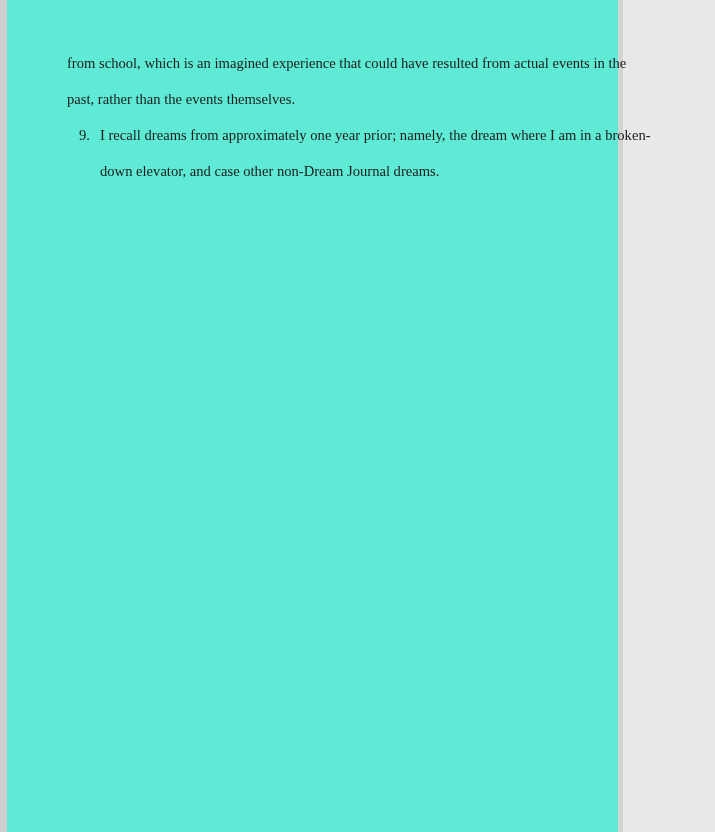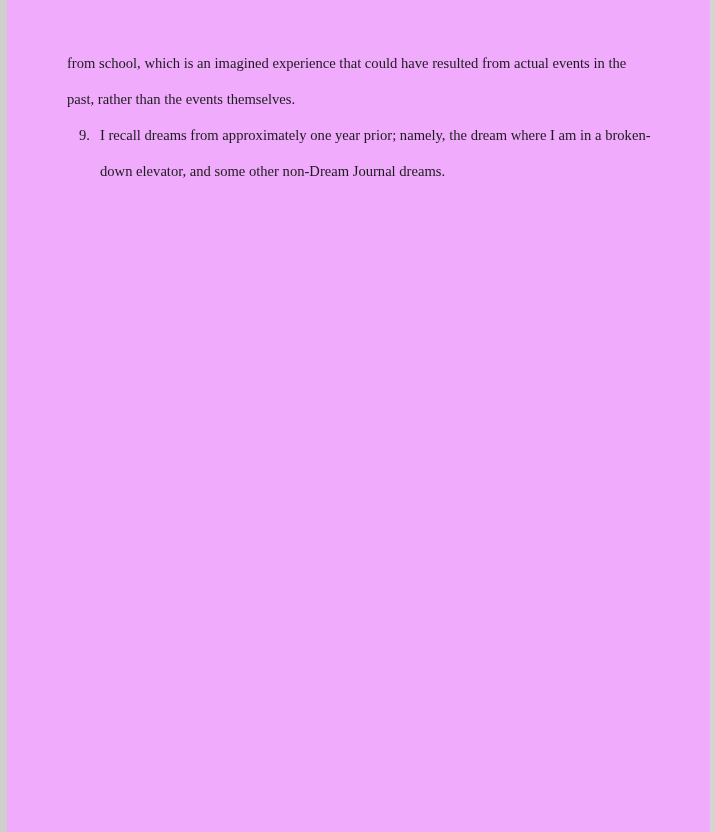--- a/index.html
+++ b/index.html
@@ -8,23 +8,23 @@
   }
   body {
     width: 715px;
     height: 832px;
     background: #e8e8e8;
     font-family: "Liberation Serif", serif;
     overflow: hidden;
   }
   .page {
     position: relative;
-    width: 715px;
+    width: 623px;
     height: 832px;
-    background: #f0abfc;
+    background: #5eead4;
     box-sizing: border-box;
     font-family: Liberation Serif, serif;
   }
   .edge-left {
     position: absolute;
     left: 0;
     top: 0;
     width: 7px;
     height: 832px;
     background: #cfcfcf;
@@ -84,18 +84,18 @@
 <div class="page">
   <div class="edge-left"></div>
   <div class="edge-right"></div>
 
   <div class="content">
 
     <p class="para cont-para">from school, which is an imagined experience that could have resulted from actual events in the past, rather than the events themselves.</p>
 
     <div class="list-item item-9">
       <div class="list-num">9.</div>
-      <div class="list-body">I recall dreams from approximately one year prior; namely, the dream where I am in a broken-down elevator, and some other non-Dream Journal dreams.</div>
+      <div class="list-body">I recall dreams from approximately one year prior; namely, the dream where I am in a broken-down elevator, and case other non-Dream Journal dreams.</div>
     </div>
 
 
   </div>
 </div>
 
 </body></html>

